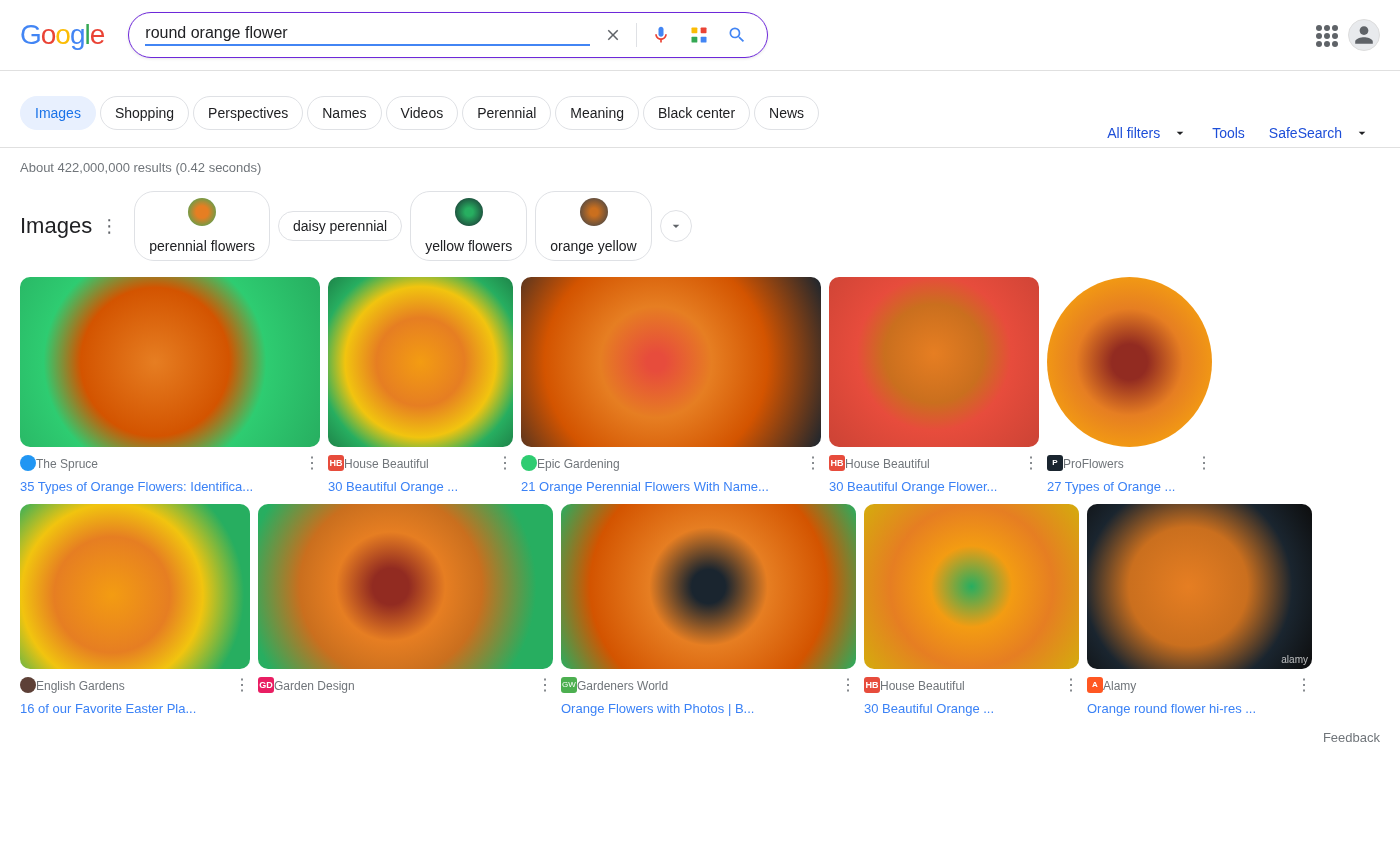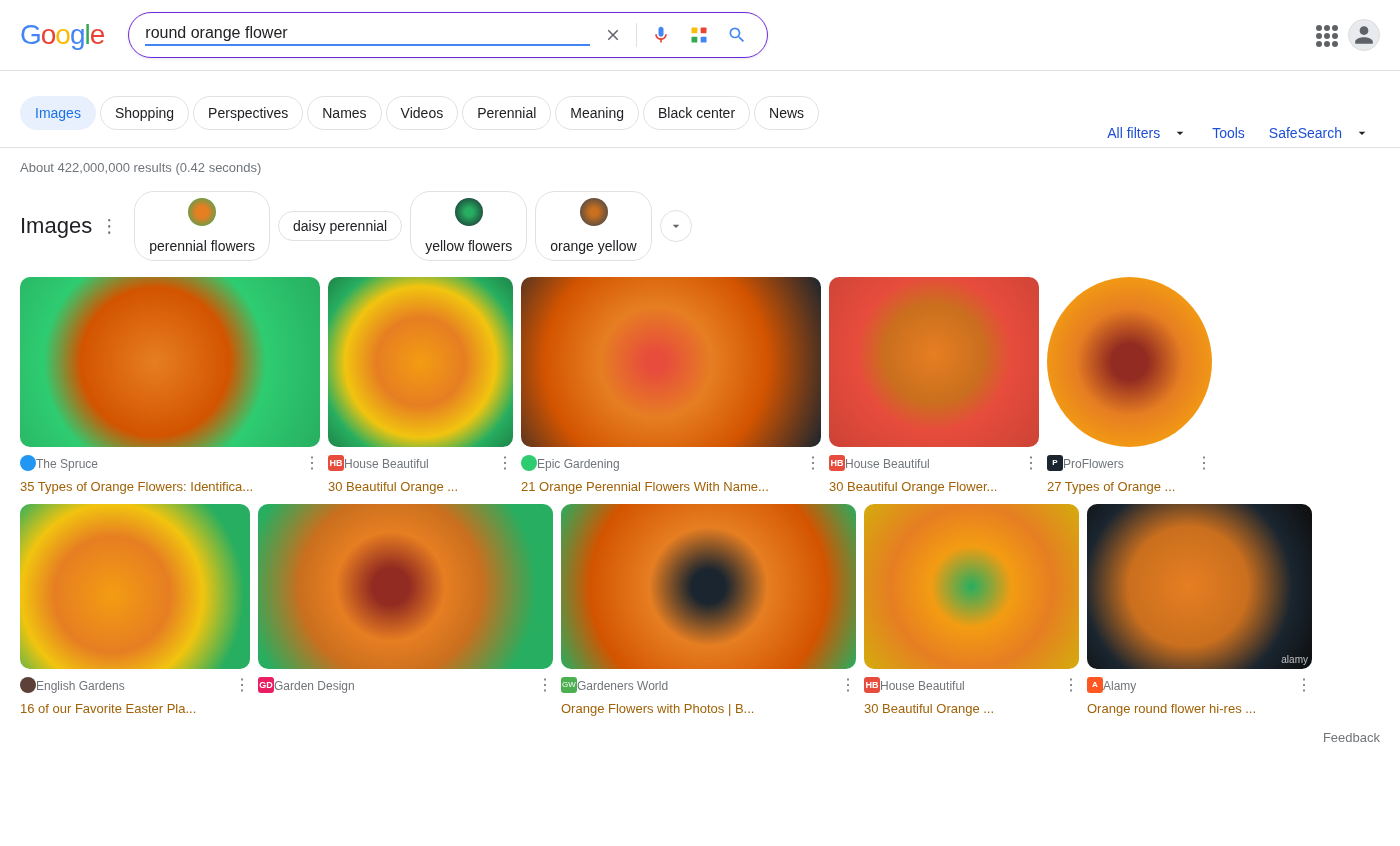--- a/index.html
+++ b/index.html
@@ -269,21 +269,21 @@
     }
     .img-flower-9 {
       background: radial-gradient(circle at 50% 50%, #27ae60 0%, #f39c12 30%, #e67e22 60%, #d4ac0d 100%);
     }
     .img-flower-10 {
       background: radial-gradient(circle at 45% 50%, #e67e22 0%, #ca6f1e 40%, #1a252f 70%, #0d0d0d 100%);
     }
 
     .image-caption {
       font-size: 13px;
-      color: #a16207;
+      color: #3b82f6;
       line-height: 1.4;
     }
     .image-source-row {
       display: flex;
       align-items: center;
       justify-content: space-between;
     }
     .image-source {
       display: flex;
       align-items: flex-end;

